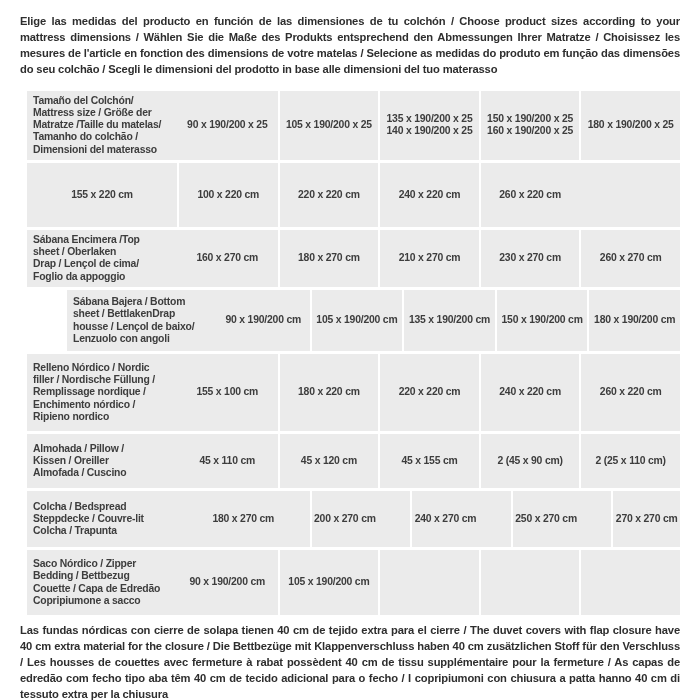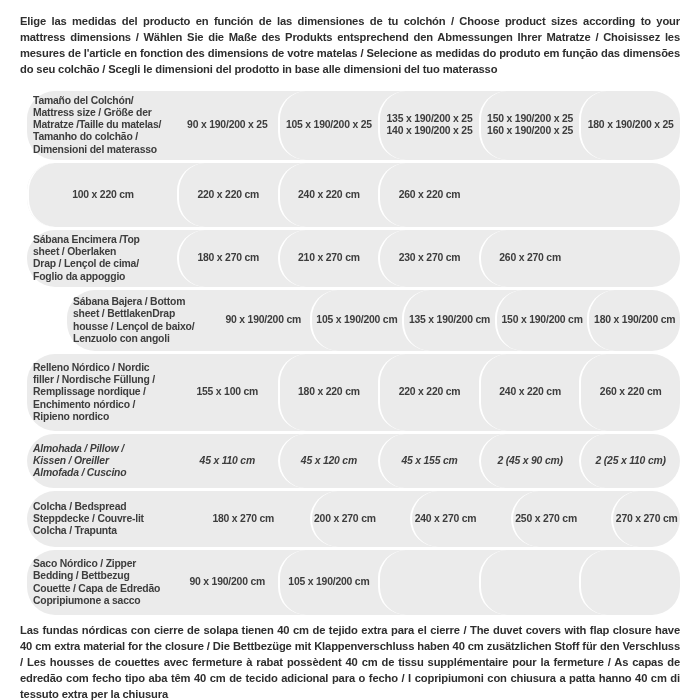--- a/index.html
+++ b/index.html
@@ -2,21 +2,21 @@
 <html style="--cell-bg: #ebebeb; --text: #3d3d3d; --note-text: #2e2e2e; --separator: #ffffff; --page-bg: #ffffff;"><head>
 <meta charset="utf-8">
 <style>
   :root{
     --cell-bg:#ebebeb;
     --text:#3d3d3d;
     --note-text:#2e2e2e;
     --separator:#ffffff;
     --page-bg:#ffffff;
   }
-  *{box-sizing:border-box;margin:0;padding:0;border-radius:28px;}
+  *{box-sizing:border-box;margin:0;padding:0;}
   html,body{width:700px;height:700px;background:var(--page-bg);overflow:hidden;}
   body{font-family:"Liberation Sans","DejaVu Sans",sans-serif;}
   .page{width:700px;height:700px;padding:14px 20px 10px 20px;background:var(--page-bg);}
   .note{
     font-weight:bold;
     font-size:11.2px;
     line-height:1.42;
     color:var(--note-text);
     text-align:justify;
     letter-spacing:-0.15px;
@@ -48,21 +48,21 @@
     text-align:left;
     padding-left:6px;
     padding-right:4px;
   }
   .cell.sep{border-left:2px solid var(--separator);}
   .r0{min-height:67px;}
   .r1{min-height:64px;}
   .r2{min-height:57px;}
   .r3{min-height:61px;margin-left:40px;}
   .r4{min-height:77px;}
-  .r5{min-height:54px;font-style:italic;}
+  .r5{min-height:54px;}
   .r6{min-height:56px;gap:32px;}
   .r7{min-height:65px;}
 </style>
 </head>
 <body>
 
 <div class="page">
 
   <p class="note intro">Elige las medidas del producto en función de las dimensiones de tu colchón / Choose product sizes according to your mattress dimensions / Wählen Sie die Maße des Produkts entsprechend den Abmessungen Ihrer Matratze / Choisissez les mesures de l'article en fonction des dimensions de votre matelas / Selecione as medidas do produto em função das dimensões do seu colchão / Scegli le dimensioni del prodotto in base alle dimensioni del tuo materasso</p>
 
@@ -77,31 +77,33 @@
       <div class="cell">90 x 190/200 x 25</div>
       <div class="cell sep">105 x 190/200 x 25</div>
       <div class="cell sep">135 x 190/200 x 25
 140 x 190/200 x 25</div>
       <div class="cell sep">150 x 190/200 x 25
 160 x 190/200 x 25</div>
       <div class="cell sep">180 x 190/200 x 25</div>
     </div>
 
     <div class="tbl-row r1">
+      <div class="cell">155 x 220 cm</div>
       <div class="cell sep">100 x 220 cm</div>
       <div class="cell sep">220 x 220 cm</div>
       <div class="cell sep">240 x 220 cm</div>
       <div class="cell sep">260 x 220 cm</div>
     </div>
 
     <div class="tbl-row r2">
       <div class="cell label">Sábana Encimera /Top
 sheet / Oberlaken
 Drap / Lençol de cima/
 Foglio da appoggio</div>
+      <div class="cell">160 x 270 cm</div>
       <div class="cell sep">180 x 270 cm</div>
       <div class="cell sep">210 x 270 cm</div>
       <div class="cell sep">230 x 270 cm</div>
       <div class="cell sep">260 x 270 cm</div>
     </div>
 
     <div class="tbl-row r3">
       <div class="cell label">Sábana Bajera / Bottom
 sheet / BettlakenDrap
 housse / Lençol de baixo/

